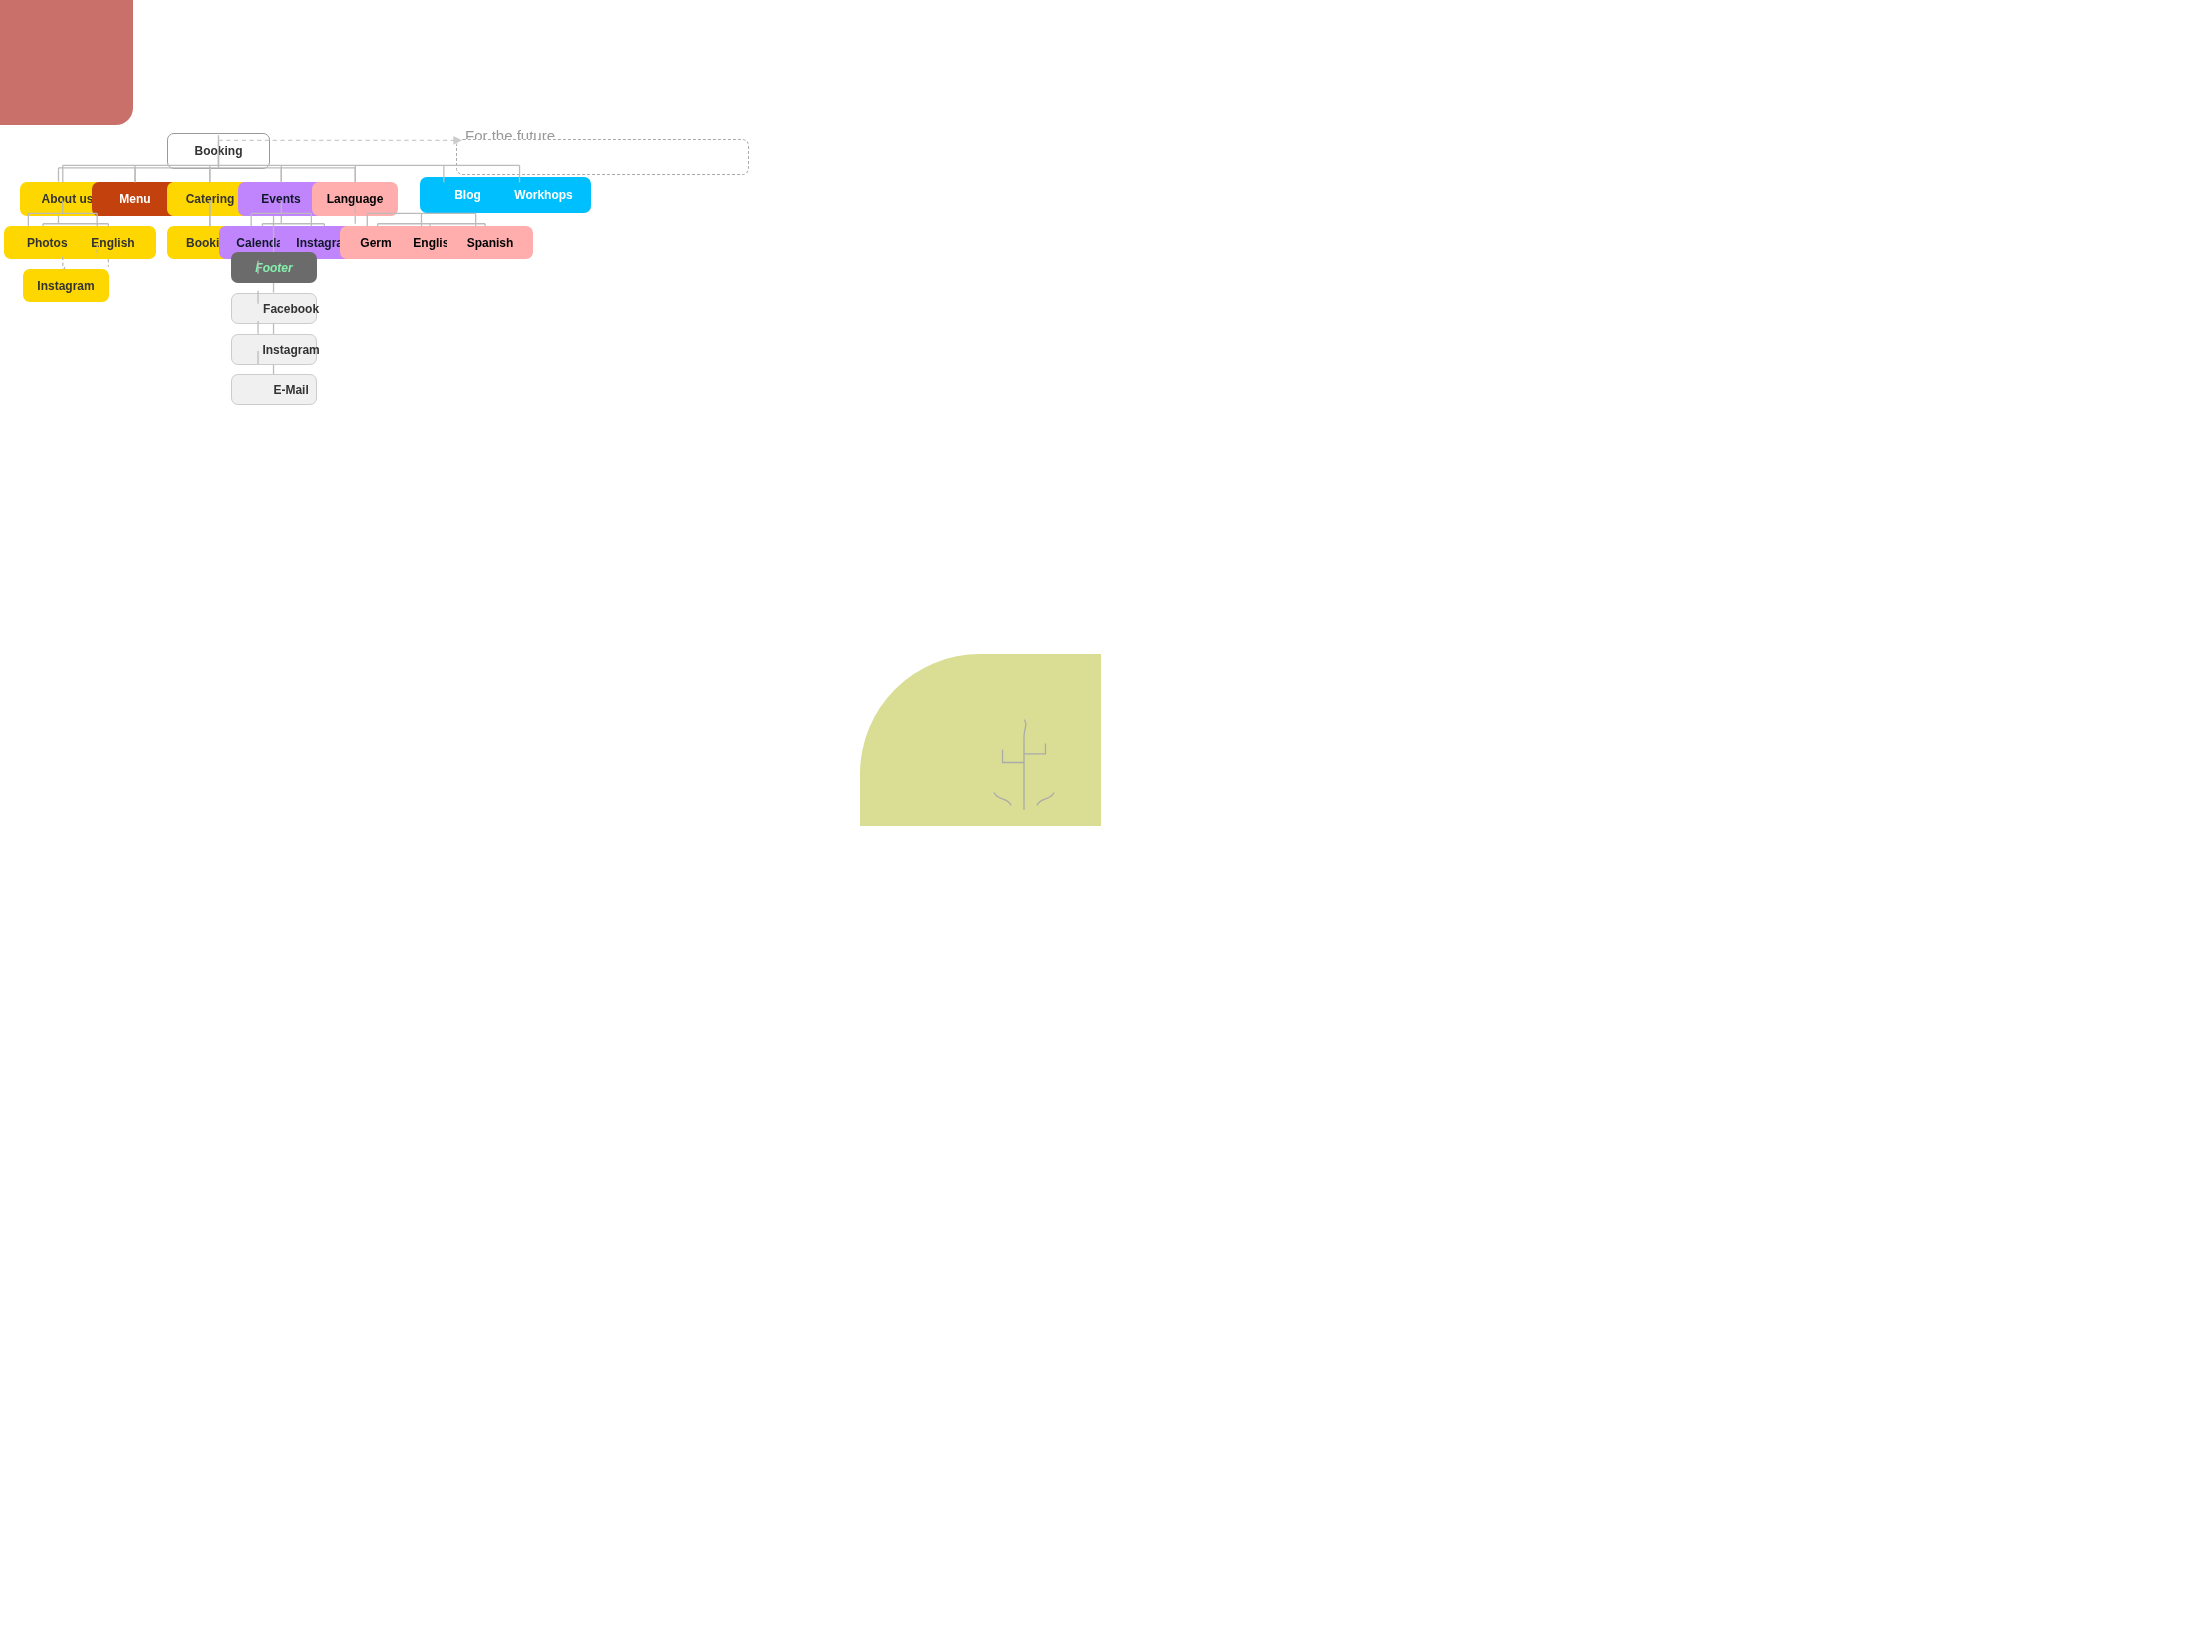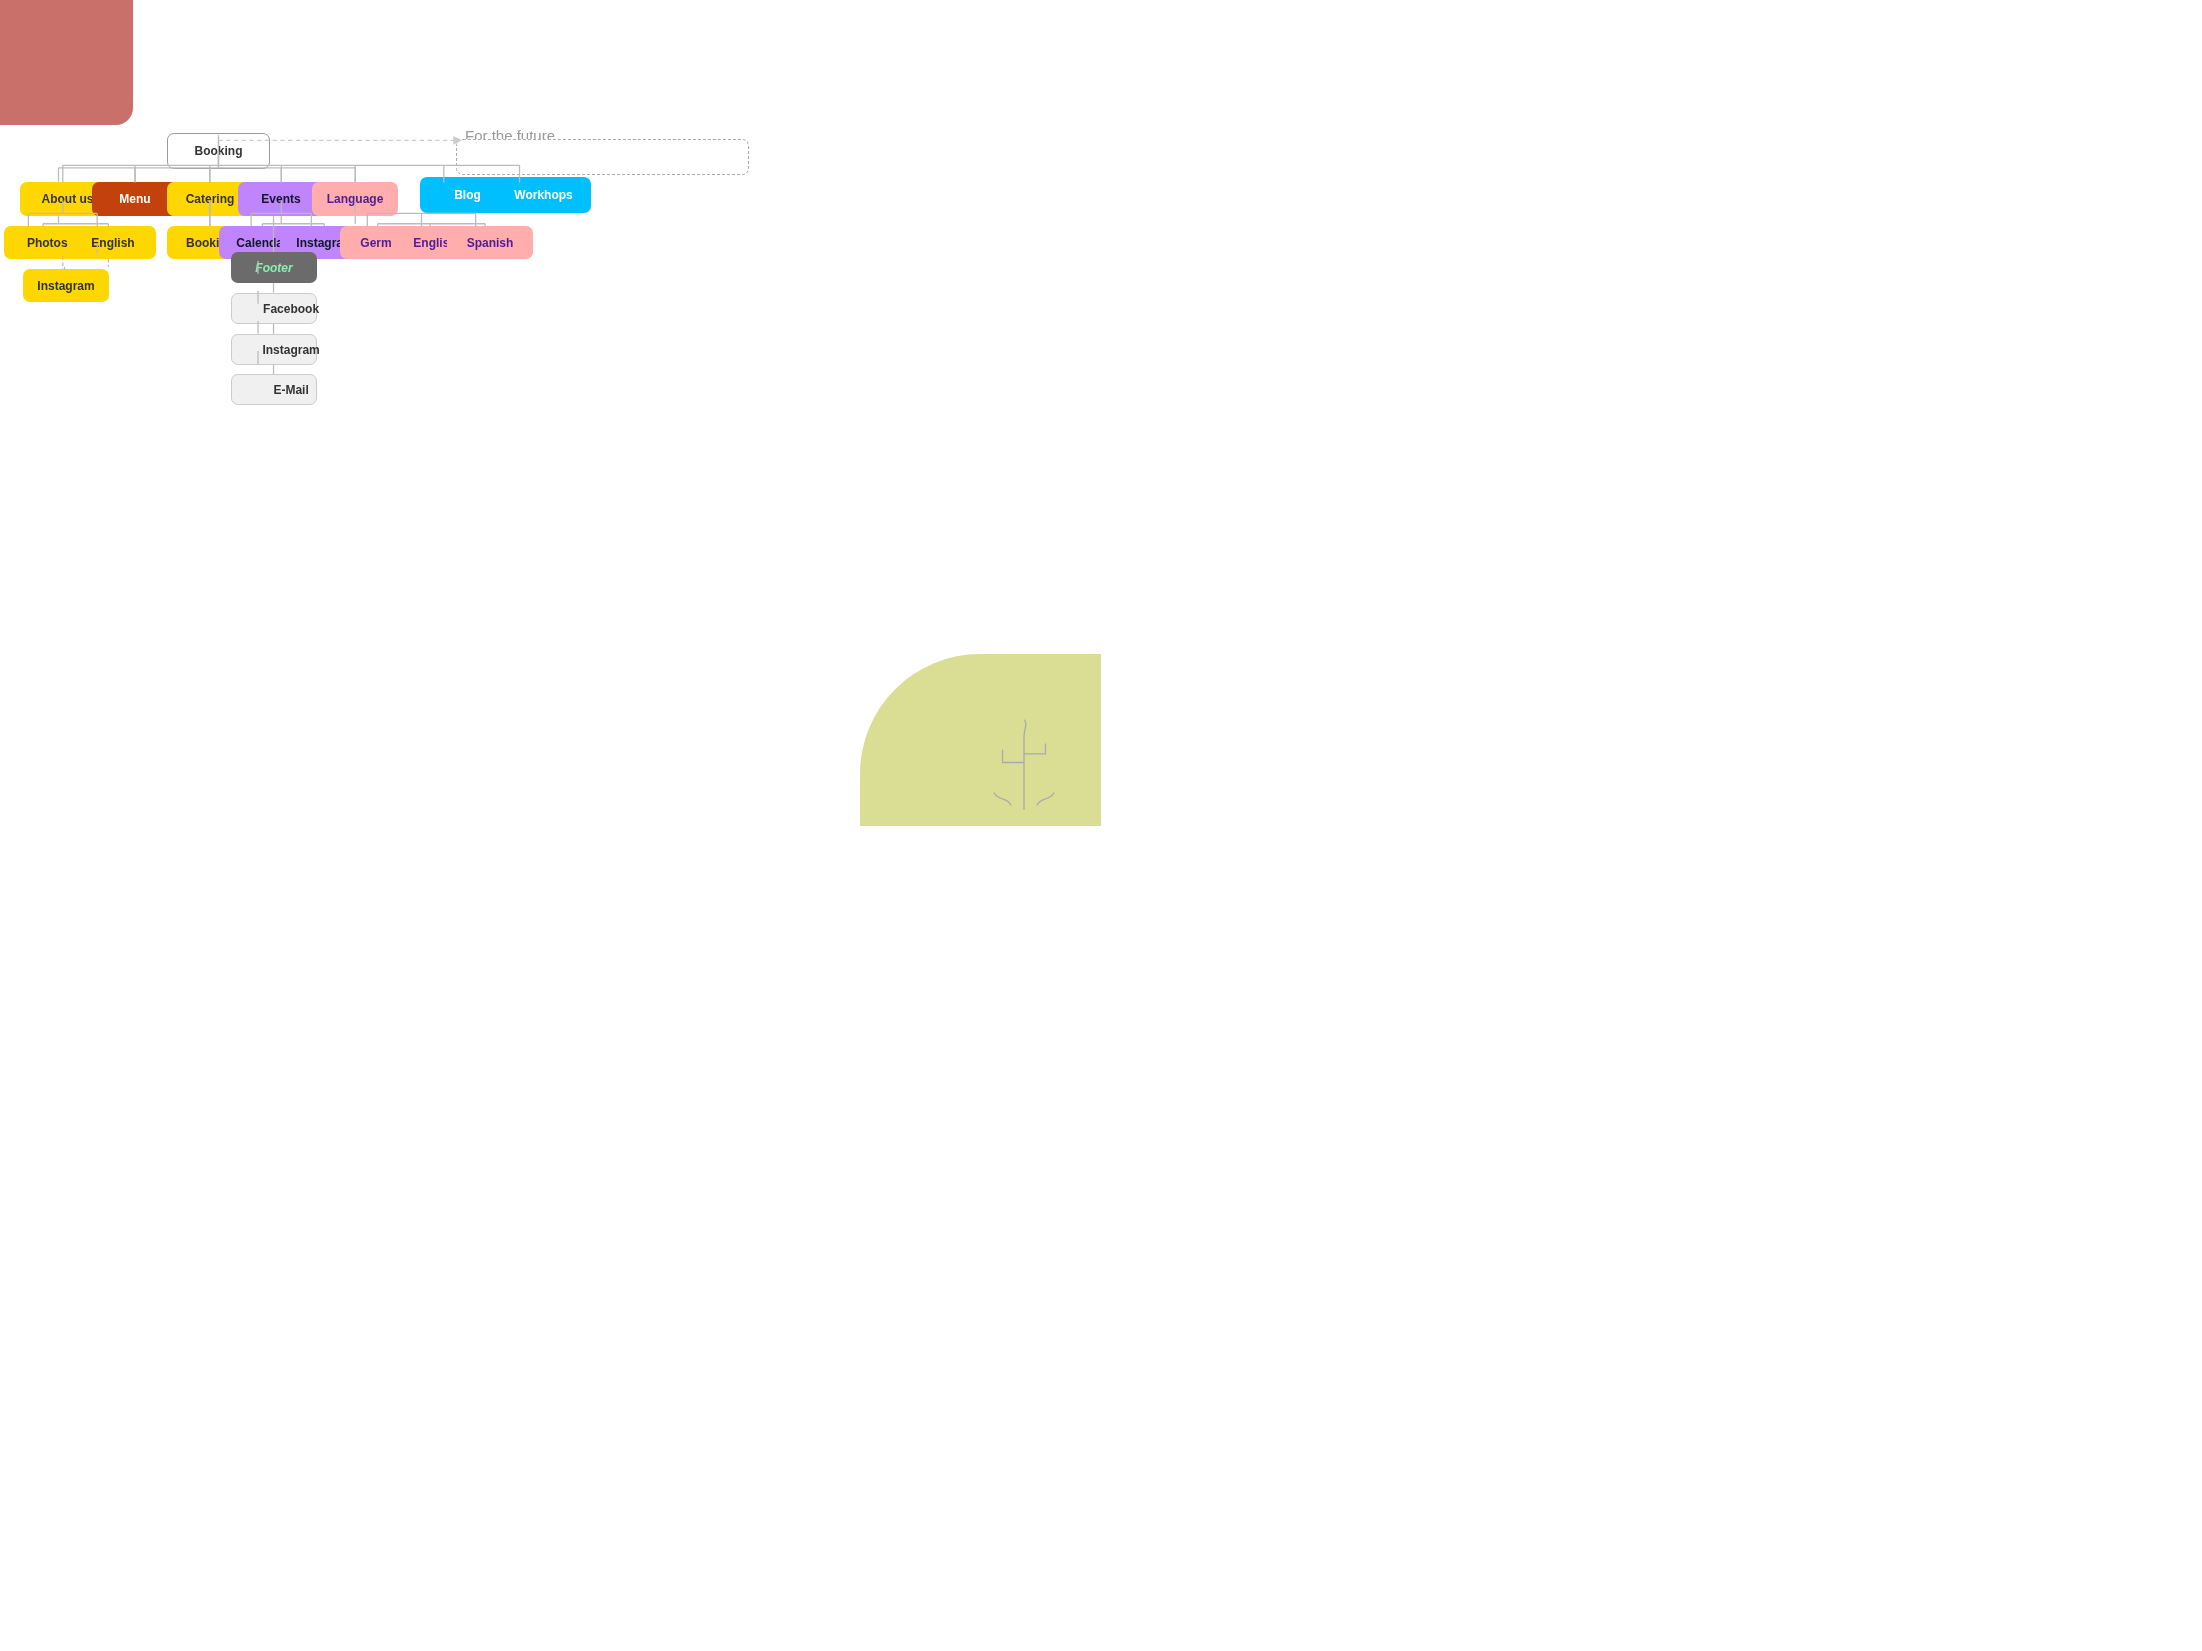--- a/index.html
+++ b/index.html
@@ -82,21 +82,21 @@
 
     .node-purple {
       background: #C084FC;
       border: none;
       color: #0f172a;
     }
 
     .node-pink {
       background: #FFADAD;
       border: none;
-      color: #4c1d95;
+      color: #000000;
     }
 
     .node-cyan {
       background: #00BFFF;
       border: none;
       color: #fff;
     }
 
     .node-gray {
       background: #6B6B6B;

